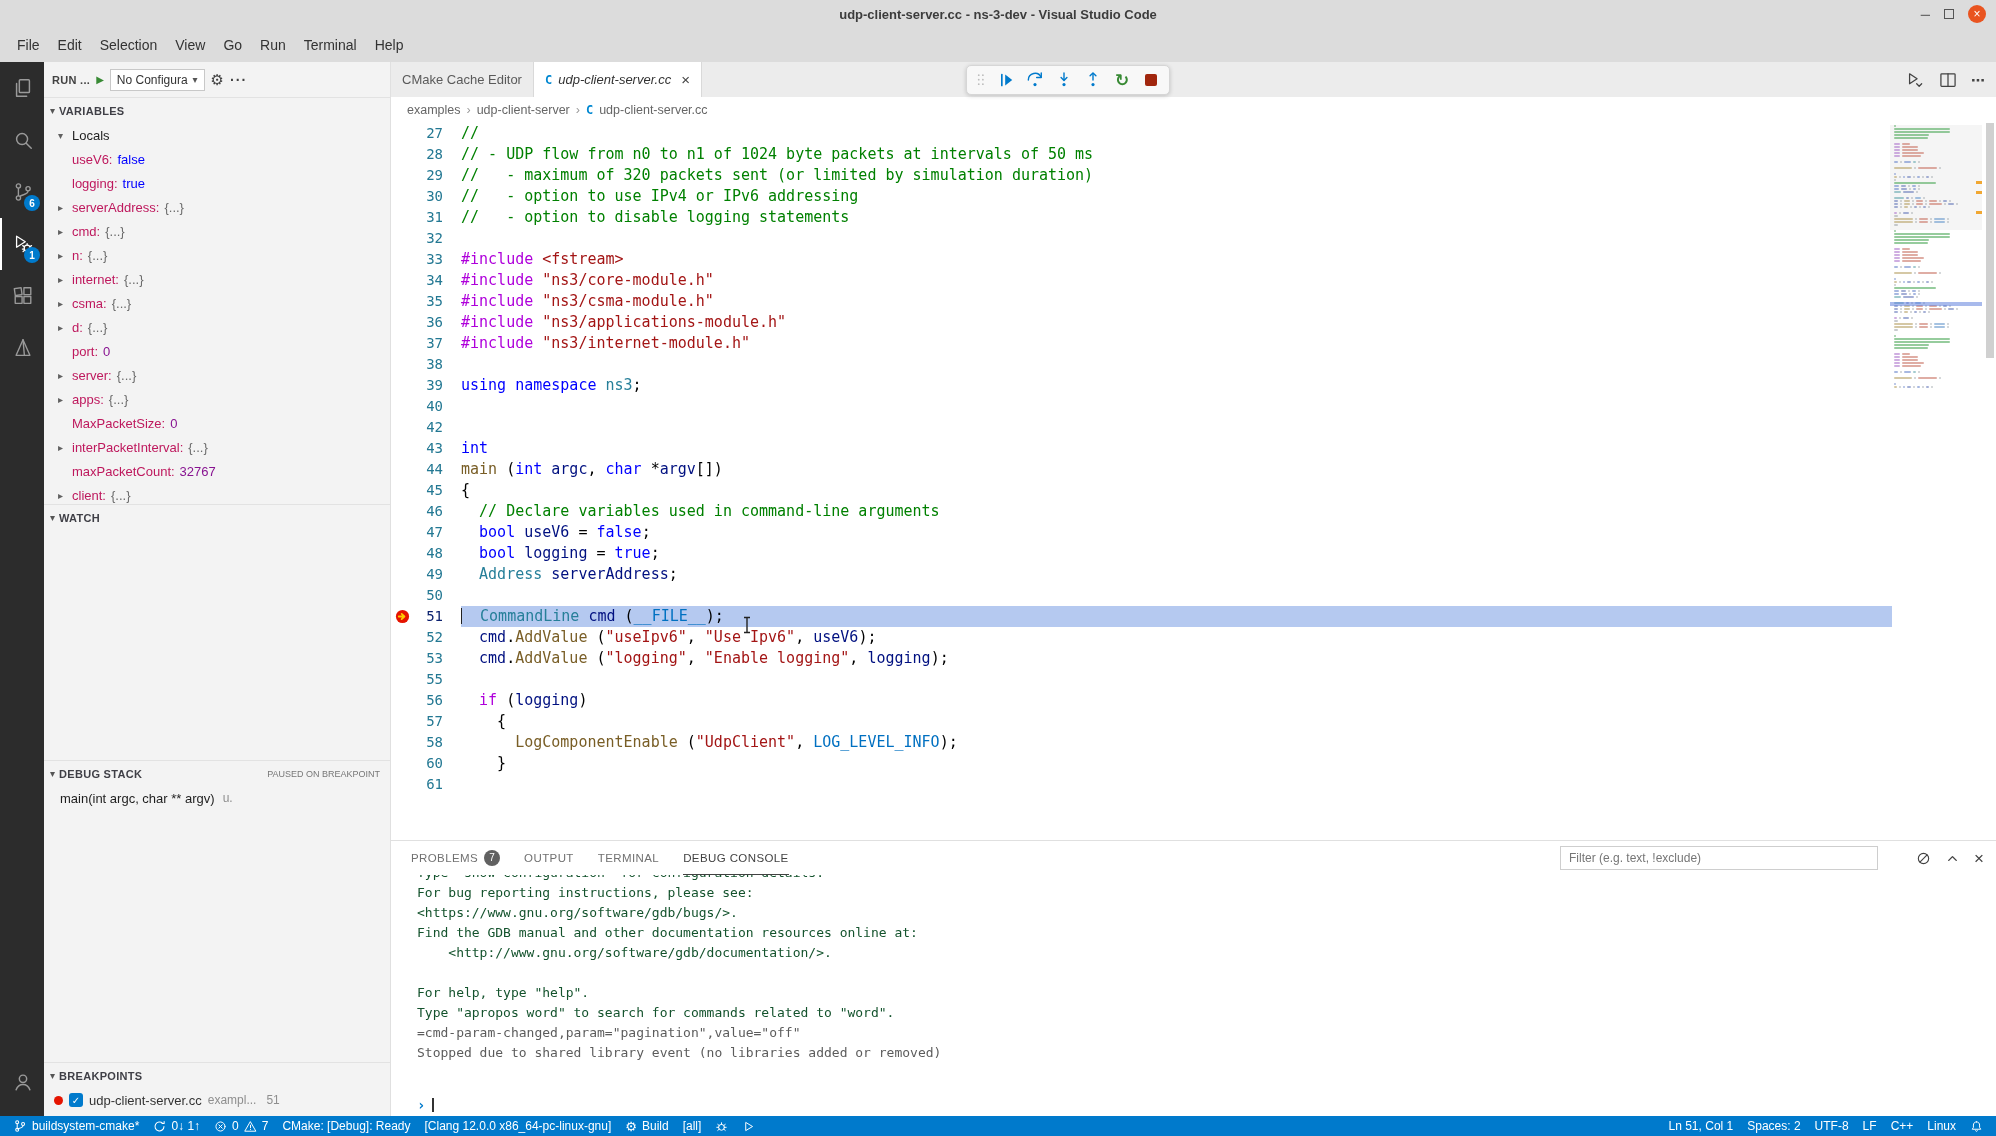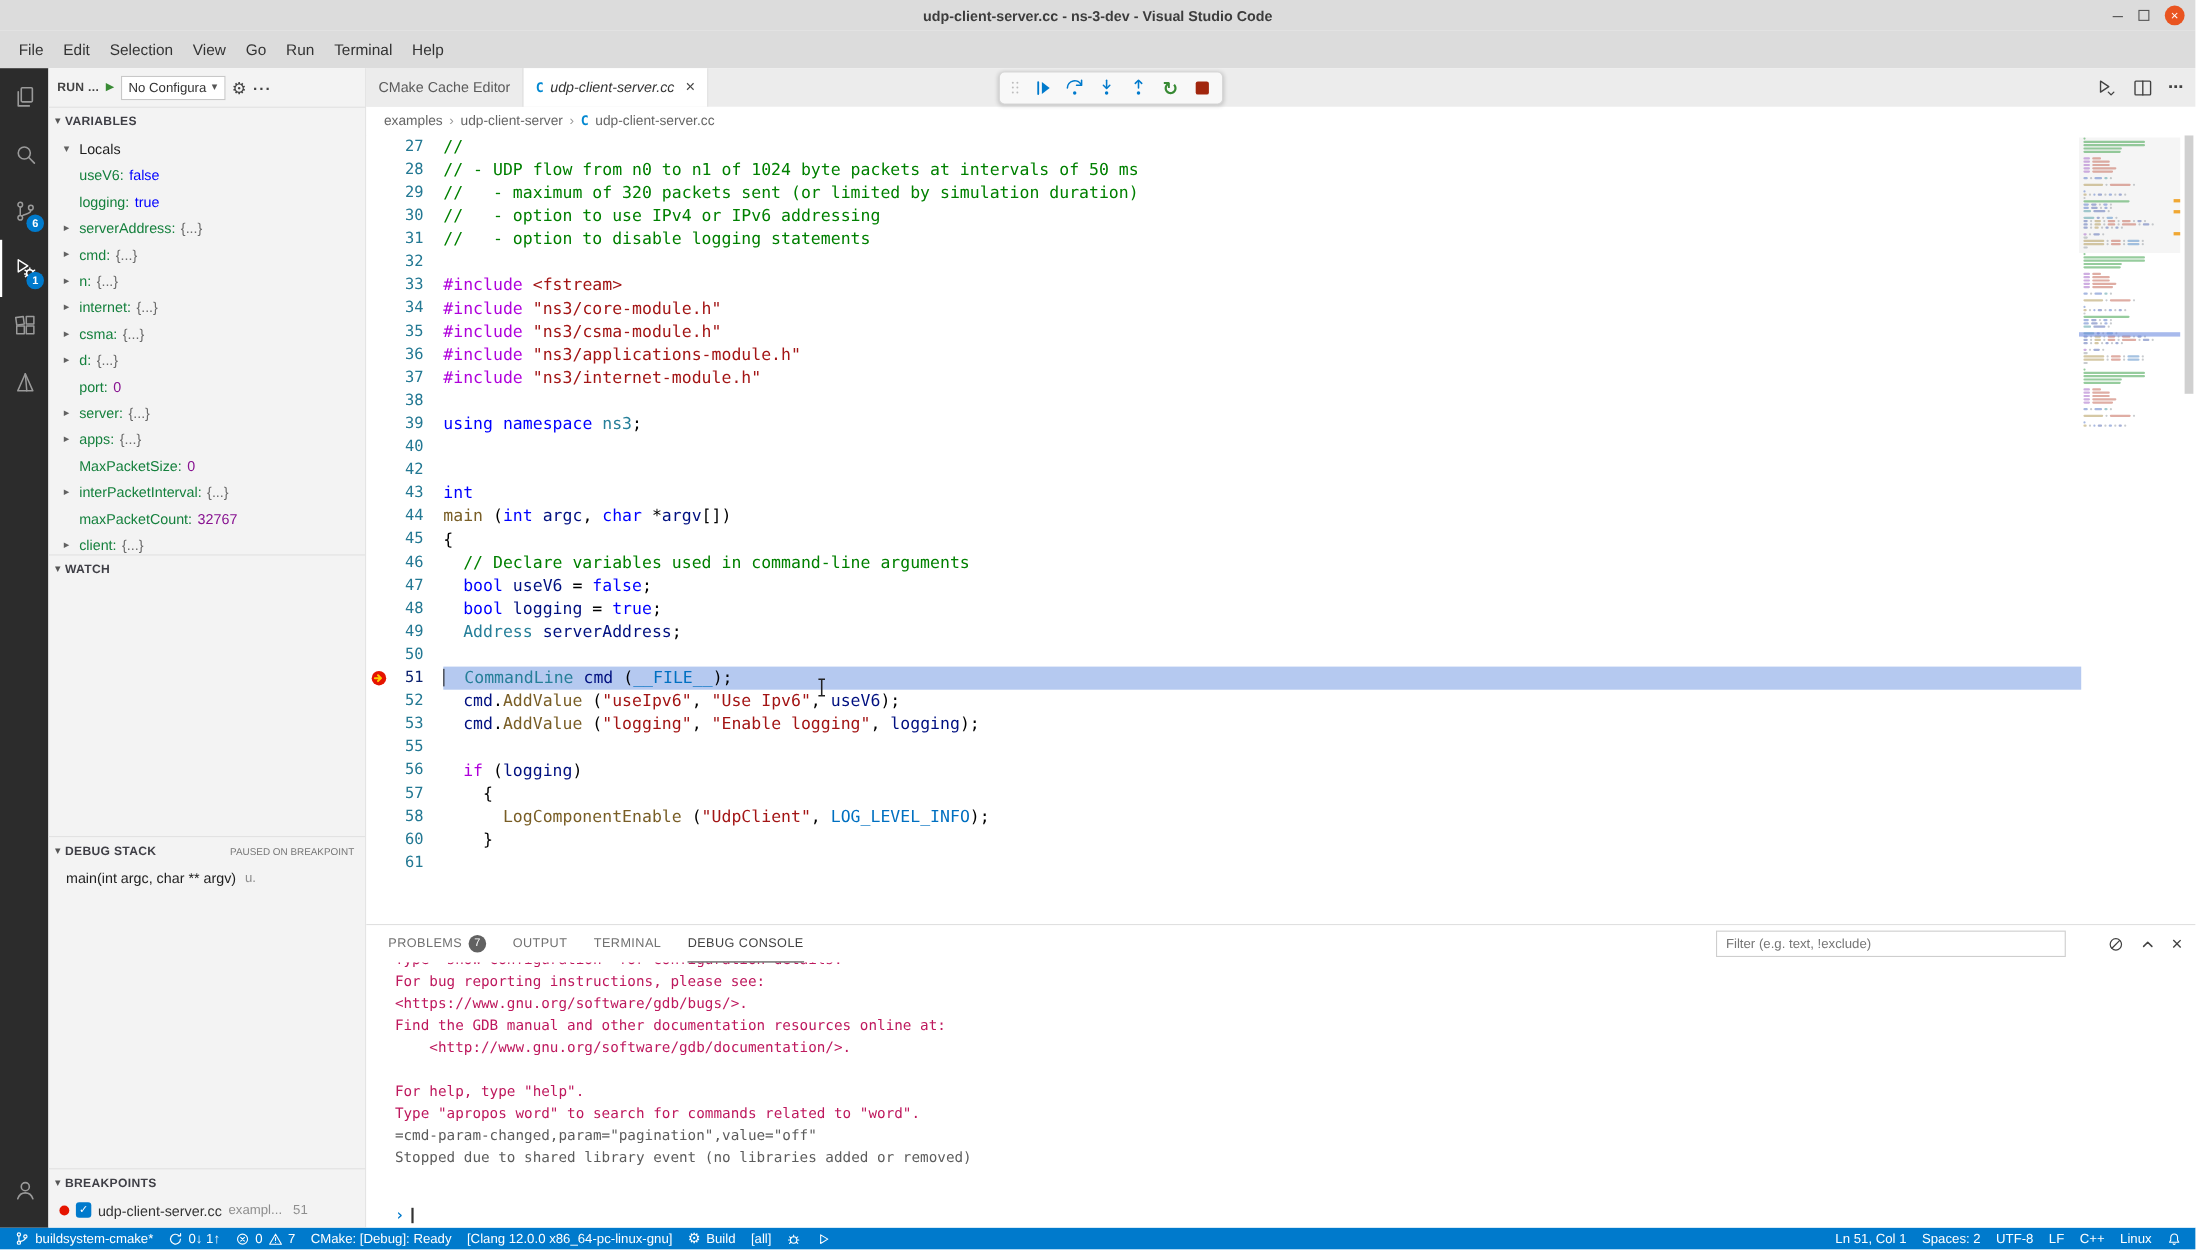--- a/index.html
+++ b/index.html
@@ -22,35 +22,35 @@
   .main { display:flex; height:1054px; }
 
   
   .activitybar { width:44px; background:#2c2c2c; display:flex; flex-direction:column; align-items:center; flex:none; }
   .ab-item { width:44px; height:52px; display:flex; align-items:center; justify-content:center; color:#9a9a9a; position:relative; border-left:2px solid transparent; }
   .ab-item.active { color:#fff; border-left-color:#fff; }
   .ab-badge { position:absolute; right:4px; bottom:7px; min-width:16px; height:16px; border-radius:9px; background:#007acc; color:#fff; font-size:10px; display:flex; align-items:center; justify-content:center; padding:0 3px; font-weight:bold; }
   .ab-bottom { margin-top:auto; margin-bottom:8px; }
 
   
-  .sidebar { width:289px; background:#f3f3f3; position:relative; flex:none; border-right:1px solid #e0e0e0; overflow:hidden; }
+  .sidebar { width:347px; background:#f3f3f3; position:relative; flex:none; border-right:1px solid #e0e0e0; overflow:hidden; }
   .sidebar-header { height:35px; display:flex; align-items:center; padding:0 8px; gap:6px; }
   .sh-title { font-size:11px; font-weight:bold; color:#424242; letter-spacing:.3px; white-space:nowrap; }
   .config-picker { height:22px; background:#fff; border:1px solid #c8c8c8; display:flex; align-items:center; padding:0 6px; gap:5px; font-size:12px; color:#333; }
   .u-play-green { color:#388a34; font-size:10px; }
   .u-gear { font-size:15px; color:#424242; }
   .u-more { font-size:14px; font-weight:bold; color:#424242; letter-spacing:1px; }
   .u-chev { font-size:10px; color:#555; }
   .section { position:absolute; left:0; right:0; }
   .section-header { height:26px; display:flex; align-items:center; gap:4px; padding:0 4px 0 6px; border-top:1px solid #e2e2e2; }
   .section-title { font-size:11px; font-weight:bold; color:#3f3f46; letter-spacing:.3px; }
   .section-note { margin-left:auto; font-size:9px; color:#777; padding-right:6px; }
   .var-row { height:24px; display:flex; align-items:center; padding-left:14px; white-space:nowrap; }
   .var-chev { width:14px; font-size:10px; color:#616161; flex:none; }
-  .var-name { color:#15803d; }
+  .var-name { color:#be185d; }
   .var-val { margin-left:5px; }
   .val-bool { color:#0000ff; }
   .val-num { color:#881391; }
   .val-obj { color:#6b6b6b; }
   .scope-label { color:#1e1e1e; }
   .frame-row { height:24px; display:flex; align-items:center; padding-left:16px; color:#1e1e1e; white-space:nowrap; }
   .frame-detail { color:#8e8e8e; margin-left:8px; font-size:12px; }
   .bp-row { height:24px; display:flex; align-items:center; padding-left:10px; gap:6px; white-space:nowrap; }
   .bp-dot { width:9px; height:9px; border-radius:50%; background:#e51400; flex:none; }
   .bp-checkbox { width:14px; height:14px; background:#007acc; border-radius:3px; color:#fff; font-size:10px; display:flex; align-items:center; justify-content:center; flex:none; }
@@ -106,21 +106,21 @@
   .panel-tab { font-size:11.5px; letter-spacing:.4px; color:#717171; height:100%; display:flex; align-items:center; gap:6px; border-bottom:1px solid transparent; }
   .panel-tab.active { color:#424242; border-bottom-color:#424242; }
   .pt-badge { min-width:16px; height:16px; border-radius:9px; background:#616161; color:#fff; font-size:10px; display:flex; align-items:center; justify-content:center; padding:0 3px; }
   .filter-input { position:absolute; right:118px; top:5px; width:318px; height:24px; border:1px solid #cecece; background:#fff; font-size:12px; padding:0 8px; color:#333; font-family:"Liberation Sans",sans-serif; }
   .filter-input::placeholder { color:#767676; }
   .panel-actions { position:absolute; right:12px; top:0; height:34px; display:flex; align-items:center; gap:14px; color:#424242; }
   .u-close { font-size:17px; line-height:1; color:#424242; }
   .console { flex:1; overflow:hidden; padding-left:26px; font-family:"DejaVu Sans Mono",monospace; font-size:13px; }
   .console-line { height:20px; line-height:20px; white-space:pre; }
   .console-line.clipped { margin-top:-12px; }
-  .c-orange { color:#be185d; }
+  .c-orange { color:#14532d; }
   .c-gray { color:#5c5c5c; }
   .console-input { height:22px; display:flex; align-items:center; padding-left:26px; font-family:"DejaVu Sans Mono",monospace; font-size:13px; flex:none; }
   .prompt { color:#007acc; font-weight:bold; margin-right:7px; font-size:14px; }
   .input-caret { width:1.5px; height:14px; background:#333; }
 
   
   .statusbar { height:20px; background:#007acc; color:#fff; display:flex; align-items:center; font-size:12px; padding:0 6px; }
   .sb-item { display:flex; align-items:center; gap:5px; padding:0 7px; height:100%; white-space:nowrap; }
   .sb-right { margin-left:auto; display:flex; height:100%; }
   .statusbar .u-gear { color:#fff; font-size:13px; }

